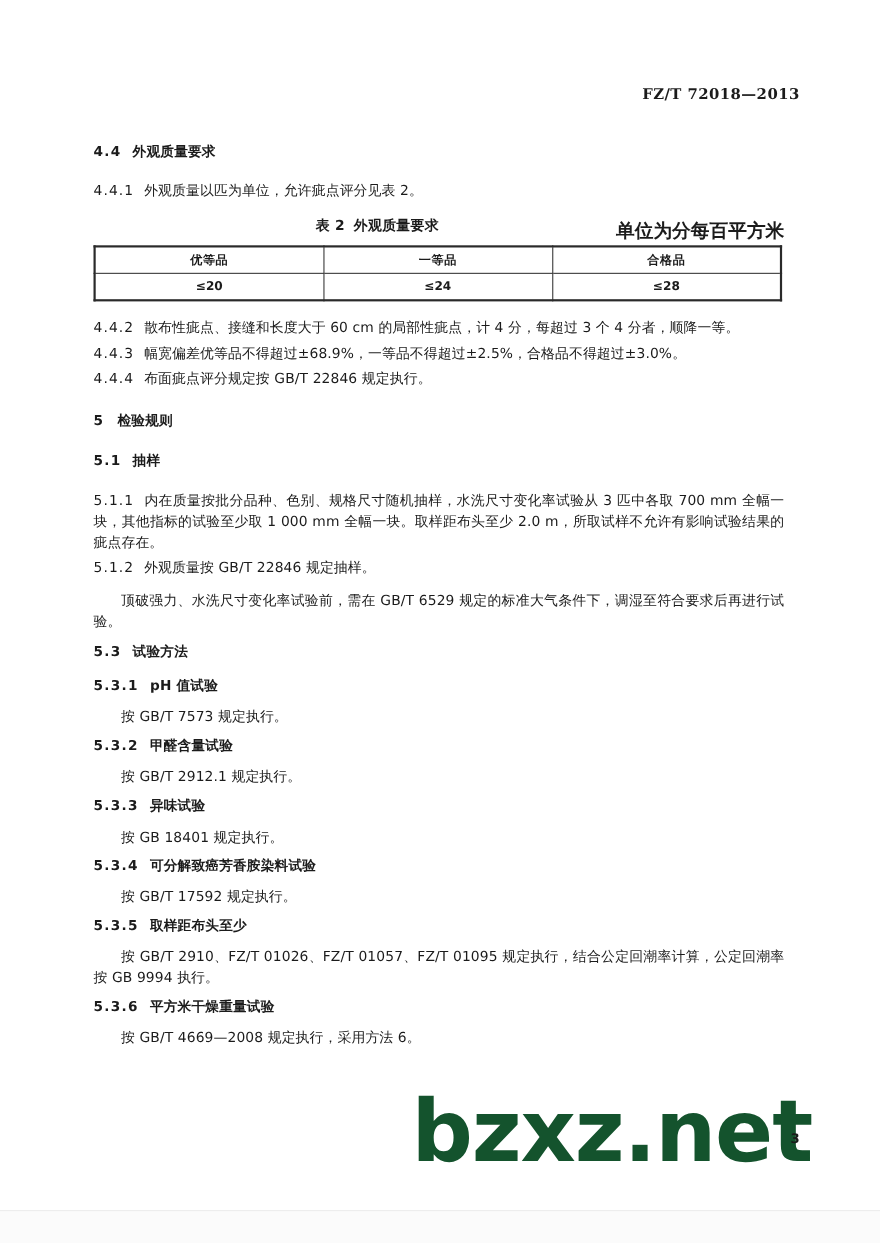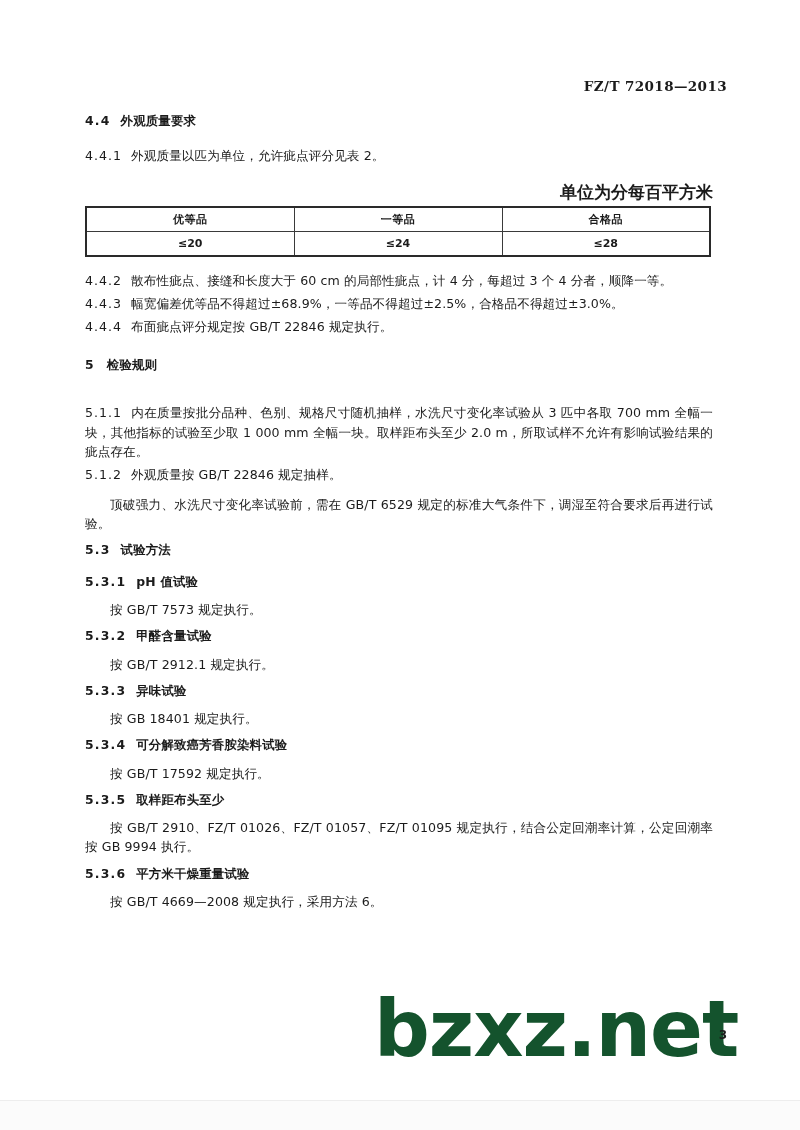--- a/index.html
+++ b/index.html
@@ -62,21 +62,21 @@
     font-weight: bold;
     letter-spacing: 0.4px;
     color: #1b1b1b;
     white-space: nowrap;
   }
 
   
   #content {
     position: absolute;
     left: 85px;
-    top: 115px;
+    top: 132px;
     width: 628px;
   }
 
   .clause-h {
     font-size: 12.4px;
     font-weight: bold;
     line-height: 1.0;
     margin: 0 0 12px 0;
     white-space: nowrap;
     letter-spacing: 0.2px;
@@ -173,20 +173,23 @@
       <span class="num">4.4</span><span>外观质量要求</span>
     </div>
 
     <div class="spacer-sm"></div>
 
     <p class="para">
       <span class="num">4.4.1</span><span>外观质量以匹为单位，允许疵点评分见表 2。</span>
     </p>
 
     <div class="table-caption-row">
+      <div class="table-caption">
+        <span class="cap-num">表 2</span><span>外观质量要求</span>
+      </div>
       <div class="table-unit">单位为分每百平方米</div>
     </div>
 
     <table class="req-table">
       <tbody>
           <tr class="headers">
         <td>优等品</td>
         <td>一等品</td>
         <td>合格品</td>
       </tr>
@@ -209,20 +212,23 @@
     </p>
 
     <div class="spacer-lg"></div>
 
     <div class="clause-h">
       <span class="num wide">5</span><span>检验规则</span>
     </div>
 
     <div class="spacer-md"></div>
 
+    <div class="clause-h">
+      <span class="num">5.1</span><span>抽样</span>
+    </div>
 
     <div class="spacer-sm"></div>
 
     <p class="para">
       <span class="num">5.1.1</span><span>内在质量按批分品种、色别、规格尺寸随机抽样，水洗尺寸变化率试验从 3 匹中各取 700 mm 全幅一块，其他指标的试验至少取 1 000 mm 全幅一块。取样距布头至少 2.0 m，所取试样不允许有影响试验结果的疵点存在。</span>
     </p>
 
     <p class="para">
       <span class="num">5.1.2</span><span>外观质量按 GB/T 22846 规定抽样。</span>
     </p>

